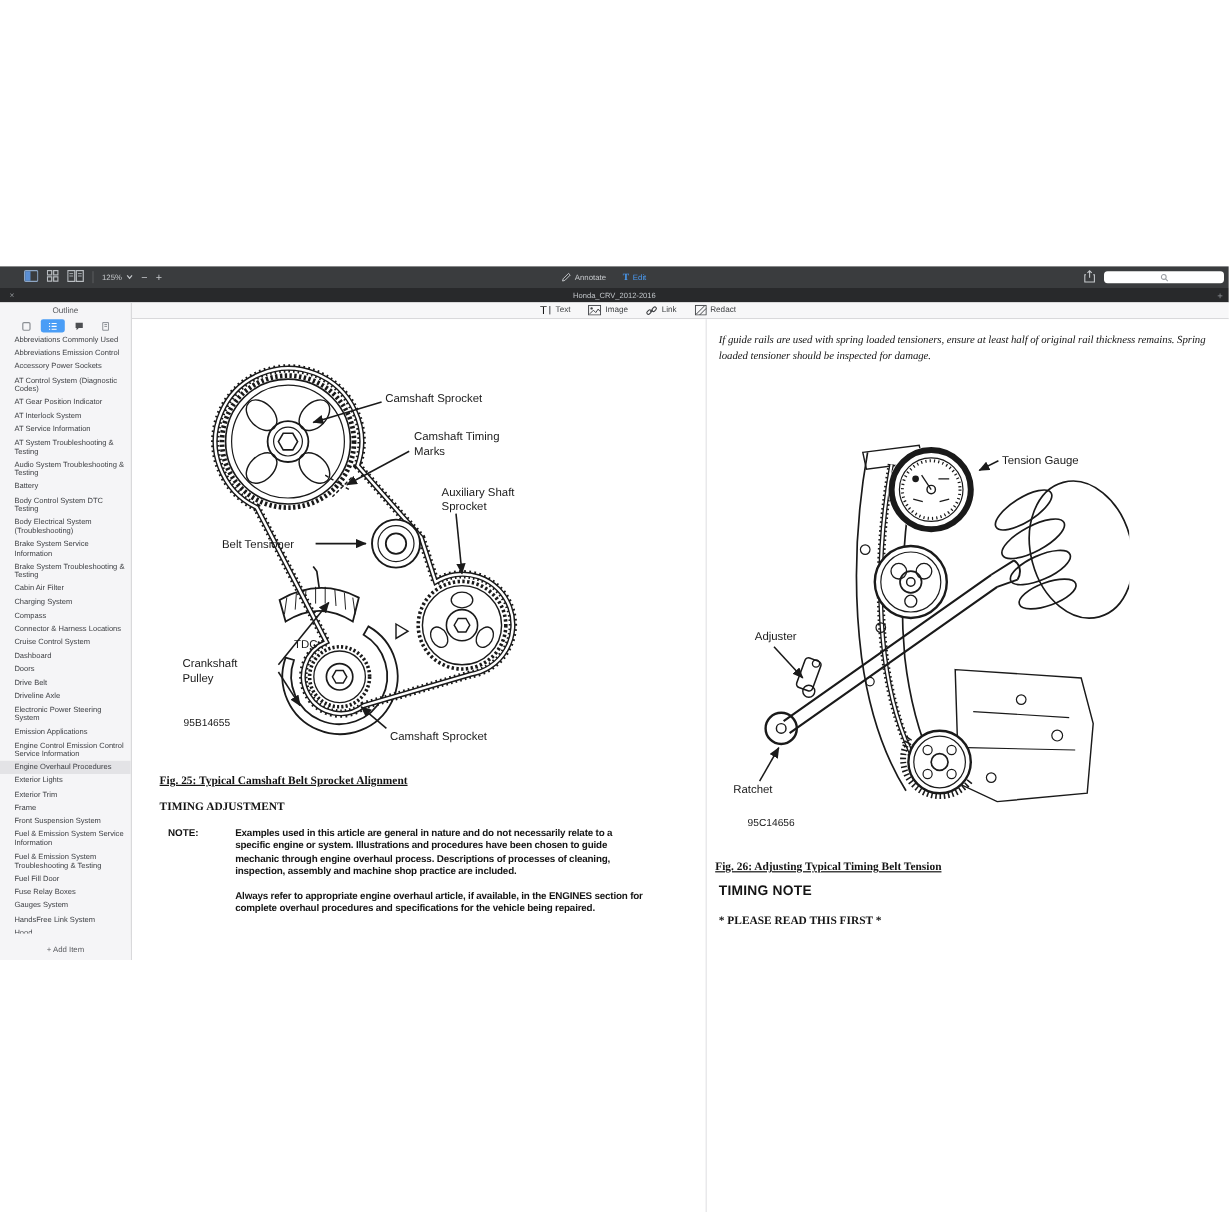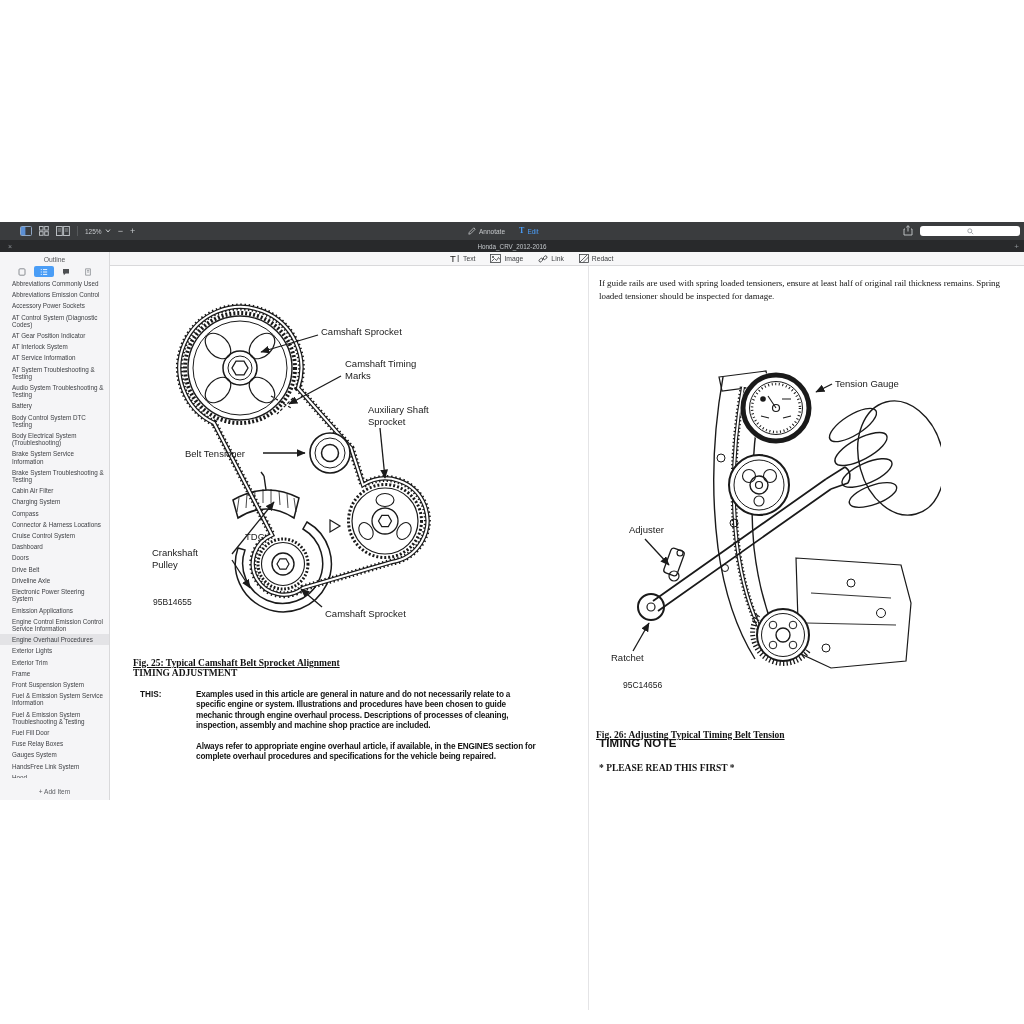--- a/index.html
+++ b/index.html
@@ -55,34 +55,34 @@
   .sb-additem span { font-size:6.5px; color:#5a5c60; padding-bottom:5px; }
 
   
   .docarea { position:absolute; left:110px; top:44px; width:914px; height:758px; background:#ffffff; }
   .page-divider { position:absolute; left:478px; top:0; width:1px; height:744px; background:#e4e4e6; }
   .page { position:absolute; top:0; height:744px; color:#141414; }
   .page-left { left:0; width:478px; }
   .page-right { left:479px; width:435px; }
 
   .serif { font-family:"Liberation Serif", serif; }
-  .cap { font-family:"Liberation Serif", serif; font-weight:bold; font-size:9.5px;margin-top:12px; }
+  .cap { font-family:"Liberation Serif", serif; font-weight:bold; font-size:9.5px; }
   .cap u { text-decoration:underline; }
   .doc-h { font-family:"Liberation Serif", serif; font-weight:bold; font-size:9.5px; }
 
   .fig25 { position:absolute; left:23px; top:36px; }
   .cap25 { position:absolute; left:23px; top:380px; }
   .head25 { position:absolute; left:23px; top:402px; }
   .noteblock { position:absolute; left:30px; top:424px; width:410px; display:flex; }
   .note-label { width:56px; font-weight:bold; font-size:8.2px; }
   .note-text { width:344px; font-weight:bold; font-size:8.2px; line-height:10.4px; letter-spacing:-0.15px; }
   .note-text .p2 { margin-top:10px; }
 
   .rp-para { position:absolute; left:10px; width:418px; font-size:9px; line-height:13px; letter-spacing:-0.05px; }
-  .rp-p1 { top:11px; }
+  .rp-p1 { top:11px;font-style:italic; }
   .rp-p2 { top:48px; }
   .figlink { font-weight:bold; text-decoration:underline; }
   .fig26 { position:absolute; left:12px; top:97px; }
   .cap26 { position:absolute; left:7px; top:452px; }
   .head26 { position:absolute; left:10px; top:471px; font-weight:bold; font-size:11.5px; letter-spacing:0.2px; }
   .notice26 { position:absolute; left:10px; top:497px; }
 
   svg text { font-family:"Liberation Sans", sans-serif; font-size:9.5px; fill:#1a1a1a; }
   svg text.small { font-size:8.5px; }
   .ink { stroke:#1a1a1a; fill:none; }
@@ -371,21 +371,21 @@
         <text x="19" y="254">Crankshaft</text>
         <text x="19" y="266">Pulley</text>
         <text x="20" y="303" class="small">95B14655</text>
         <text x="192" y="315">Camshaft Sprocket</text>
       </svg>
 
       <div class="cap cap25"><u>Fig. 25: Typical Camshaft Belt Sprocket Alignment</u></div>
       <div class="doc-h head25">TIMING ADJUSTMENT</div>
 
       <div class="noteblock">
-        <div class="note-label">THIS:</div>
+        <div class="note-label">NOTE:</div>
         <div class="note-text">
           <div class="p1">Examples used in this article are general in nature and do not necessarily relate to a specific engine or system. Illustrations and procedures have been chosen to guide mechanic through engine overhaul process. Descriptions of processes of cleaning, inspection, assembly and machine shop practice are included.</div>
           <div class="p2">Always refer to appropriate engine overhaul article, if available, in the ENGINES section for complete overhaul procedures and specifications for the vehicle being repaired.</div>
         </div>
       </div>
     </div>
 
     <div class="page page-right">
 
       <div class="rp-para rp-p1 serif">If guide rails are used with spring loaded tensioners, ensure at least half of original rail thickness remains. Spring loaded tensioner should be inspected for damage.</div>

